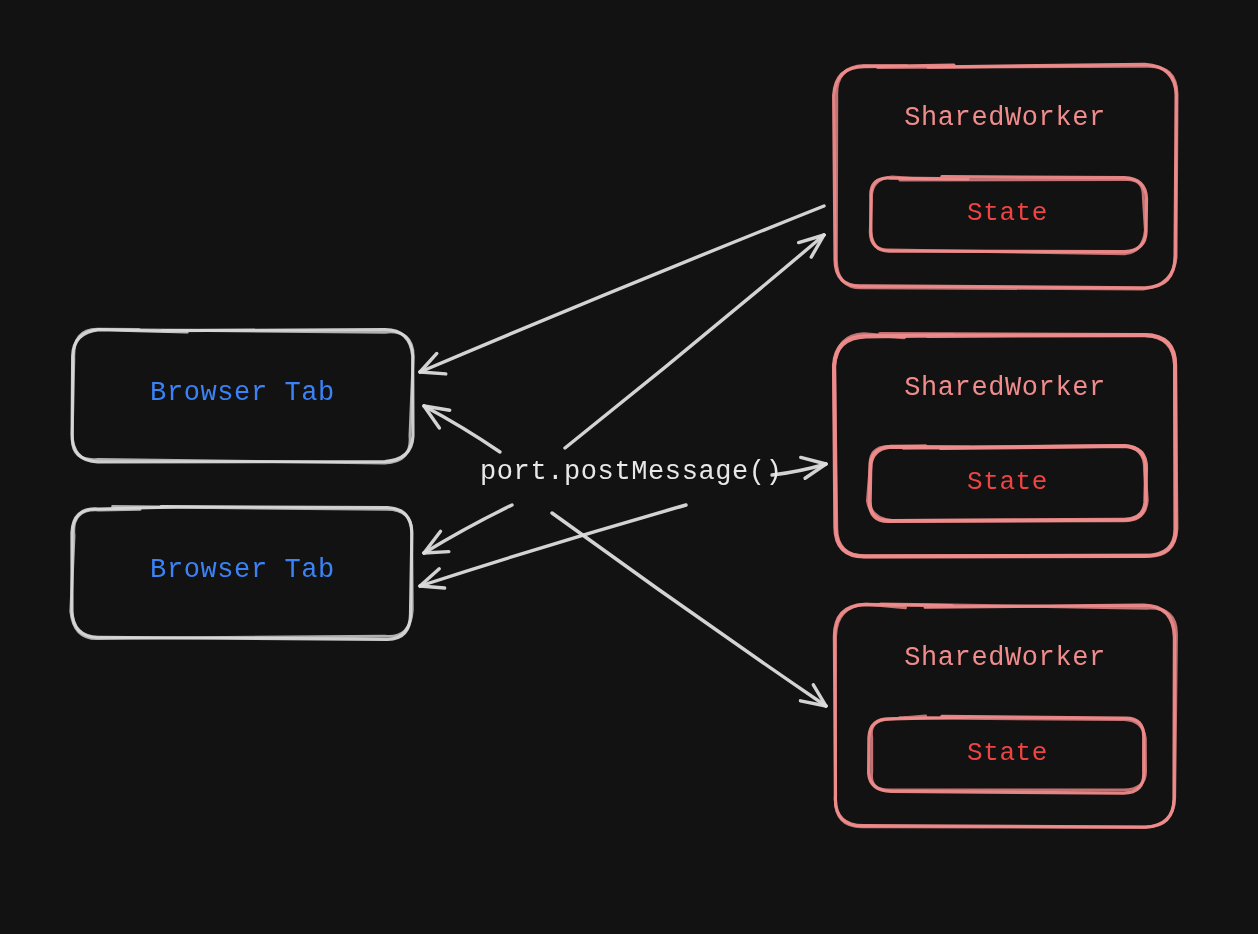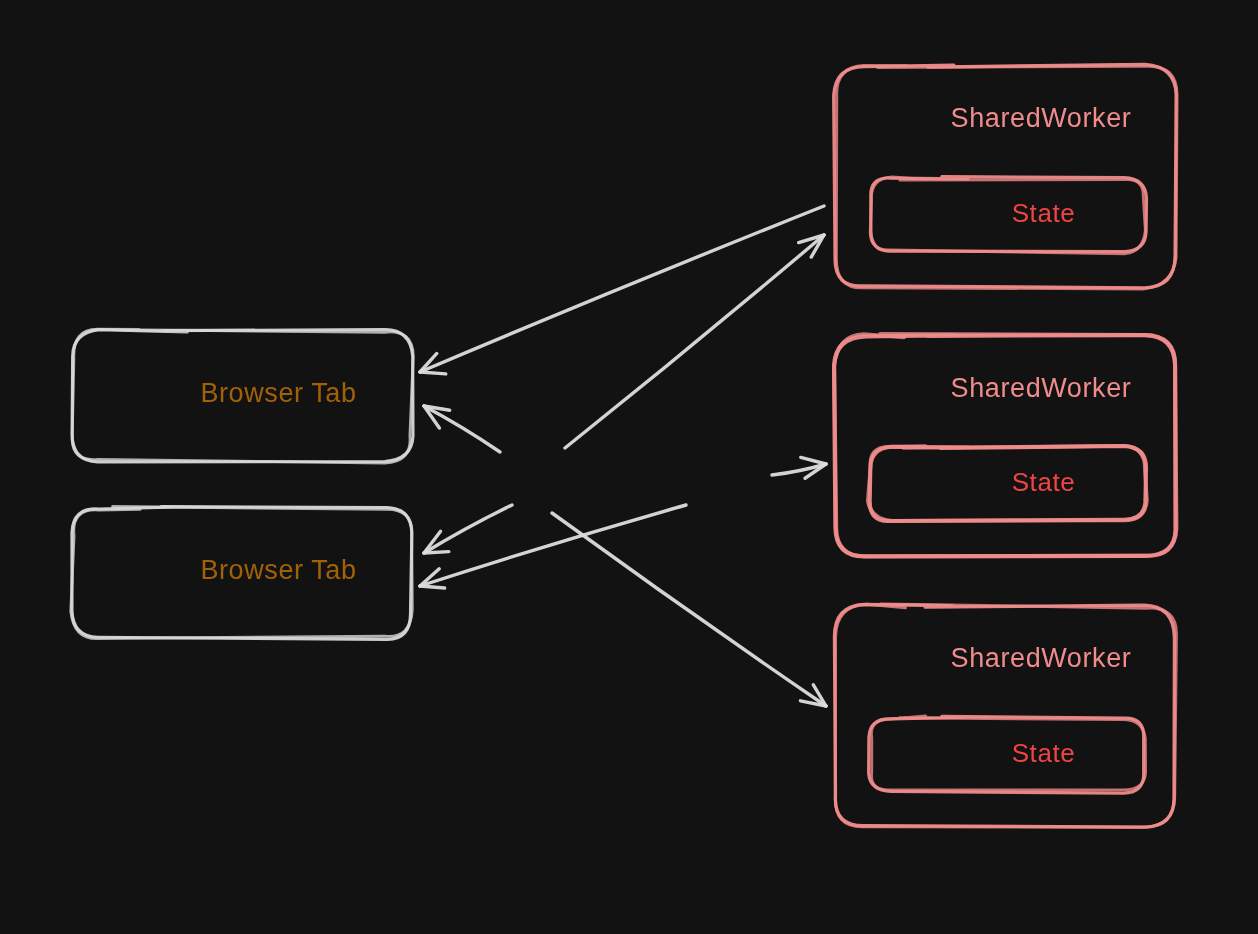--- a/index.html
+++ b/index.html
@@ -26,34 +26,33 @@
     left: 0;
     width: 1258px;
     height: 934px;
     overflow: visible;
   }
   .node-label {
     position: absolute;
     text-align: center;
     white-space: nowrap;
     pointer-events: none;
-    font-family: Liberation Sans, sans-serif;
+    font-family: Liberation Mono, monospace;
     letter-spacing: 0.6px;
-    margin-left: 36px;
   }
   .worker-title {
     color: #f08c8c;
     font-size: 27px;
   }
   .state-title {
     color: #ef4444;
     font-size: 26px;
   }
   .tab-title {
-    color: #a16207;
+    color: #3b82f6;
     font-size: 27px;
   }
   .edge-label {
     color: #e8e8e8;
     font-size: 27px;
   }
 </style>
 </head>
 <body>
 
@@ -137,13 +136,14 @@
 
   <div class="node-label worker-title" id="worker-0-label" style="left: 835px; top: 103px; width: 340px;">SharedWorker</div>
   <div class="node-label state-title" id="state-0-label" style="left: 870px; top: 198px; width: 275px;">State</div>
 
   <div class="node-label worker-title" id="worker-1-label" style="left: 835px; top: 373px; width: 340px;">SharedWorker</div>
   <div class="node-label state-title" id="state-1-label" style="left: 870px; top: 467px; width: 275px;">State</div>
 
   <div class="node-label worker-title" id="worker-2-label" style="left: 835px; top: 643px; width: 340px;">SharedWorker</div>
   <div class="node-label state-title" id="state-2-label" style="left: 870px; top: 738px; width: 275px;">State</div>
 
+  <div class="node-label edge-label" id="edge-label" style="left: 480px; top: 457px; text-align: left;">port.postMessage()</div>
 </div>
 
 </body></html>

